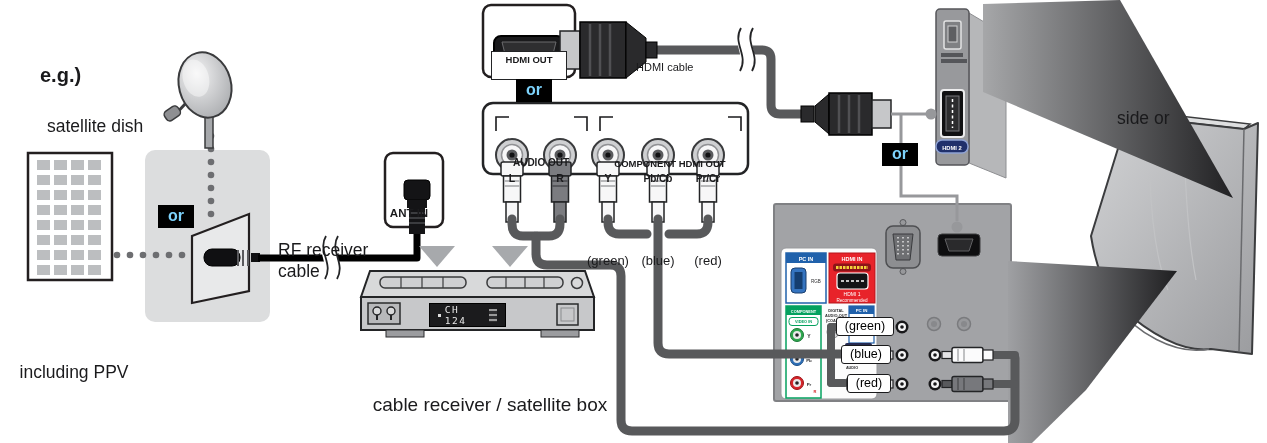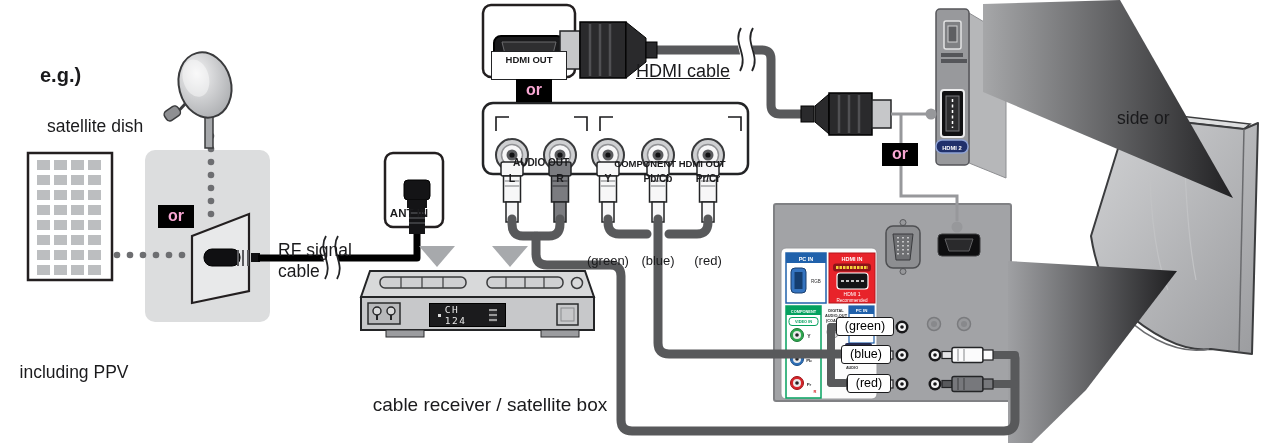--- a/index.html
+++ b/index.html
@@ -1,21 +1,21 @@
 <!DOCTYPE html>
 <html><head>
 <meta charset="utf-8">
 <style>
   html,body{margin:0;padding:0;background:#fff;}
   #stage{position:relative;width:1267px;height:443px;background:#fff;overflow:hidden;
          font-family:"Liberation Sans",sans-serif;}
   #gfx{position:absolute;left:0;top:0;z-index:1;}
   .ov{position:absolute;z-index:2;color:#1A1A1C;font-family:"Liberation Sans",sans-serif;
       white-space:nowrap;margin-top:48px;}
-  .or{position:absolute;z-index:3;width:36px;height:23px;background:#000;color:#f9a8d4;
+  .or{position:absolute;z-index:3;width:36px;height:23px;background:#000;color:#7dd3fc;
       font-weight:bold;font-size:16px;line-height:22px;text-align:center;}
   .co{position:absolute;z-index:3;background:#fff;border:1.6px solid #1a1a1c;border-radius:3px;
       font-size:12.5px;line-height:16px;text-align:center;box-sizing:border-box;}
   .hdmiout-label{left:491px;top:3px;width:76px;height:29px;border:1.5px solid #232426;
       font-size:9.5px;font-weight:bold;text-align:center;line-height:15px;background:#fff;
       box-sizing:border-box;}
   .disp{position:absolute;z-index:2;left:429px;top:303px;width:77px;height:24px;background:#1B1B1D;
       border:1px solid #000;display:flex;align-items:center;gap:4px;padding:0 8px;box-sizing:border-box;}
   .disp .sq{width:3px;height:3px;background:#ddd;}
   .disp .txt{color:#E8E8E8;font-family:"DejaVu Sans Mono",monospace;font-size:9.5px;letter-spacing:1.5px;}
@@ -476,33 +476,33 @@
 </svg>
 
 <div class="ov" style="left:40px;top:16px;font-size:20px;font-weight:bold;">e.g.)</div>
 <div class="ov" style="left:47px;top:68px;font-size:17.5px;">satellite dish</div>
 <div class="ov" style="left:0px;top:314px;width:148px;text-align:center;font-size:17.5px;">including PPV</div>
 
 <div class="or" style="left:158px;top:205px;">or</div>
 <div class="or" style="left:516px;top:79px;">or</div>
 <div class="or" style="left:882px;top:143px;">or</div>
 
-<div class="ov" style="left:278px;top:192px;font-size:17.5px;">RF signal</div>
+<div class="ov" style="left:278px;top:192px;font-size:17.5px;">RF receiver</div>
 <div class="ov" style="left:278px;top:213px;font-size:17.5px;">cable</div>
 <div class="ov" style="left:385px;top:159px;width:48px;text-align:center;font-size:11.5px;font-weight:bold;">ANT IN</div>
 
 <div class="ov" style="left:350px;top:346px;width:280px;text-align:center;font-size:19px;">cable receiver / satellite box</div>
 <div class="disp">
   <span class="sq"></span>
   <span class="txt">CH 124</span>
   <span class="dd"></span>
 </div>
 
 <div class="ov hdmiout-label">HDMI OUT</div>
-<div class="ov" style="left:636px;top:13px;font-size:18px;text-decoration:underline;">HDMI cable</div>
+<div class="ov" style="left:636px;top:13px;font-size:11px;">HDMI cable</div>
 
 <div class="ov" style="left:496px;top:109px;width:90px;text-align:center;font-size:10px;font-weight:bold;">AUDIO OUT</div>
 <div class="ov" style="left:599px;top:109.5px;width:142px;text-align:center;font-size:9.5px;font-weight:bold;">COMPONENT HDMI OUT</div>
 <div class="ov" style="left:504px;top:124px;width:16px;text-align:center;font-size:10.5px;font-weight:bold;">L</div>
 <div class="ov" style="left:552px;top:124px;width:16px;text-align:center;font-size:10.5px;font-weight:bold;">R</div>
 <div class="ov" style="left:600px;top:124px;width:16px;text-align:center;font-size:10.5px;font-weight:bold;">Y</div>
 <div class="ov" style="left:639px;top:124.5px;width:38px;text-align:center;font-size:10px;font-weight:bold;">Pb/Cb</div>
 <div class="ov" style="left:689px;top:124.5px;width:38px;text-align:center;font-size:10px;font-weight:bold;">Pr/Cr</div>
 
 <div class="ov" style="left:579px;top:205px;width:58px;text-align:center;font-size:13px;">(green)</div>

